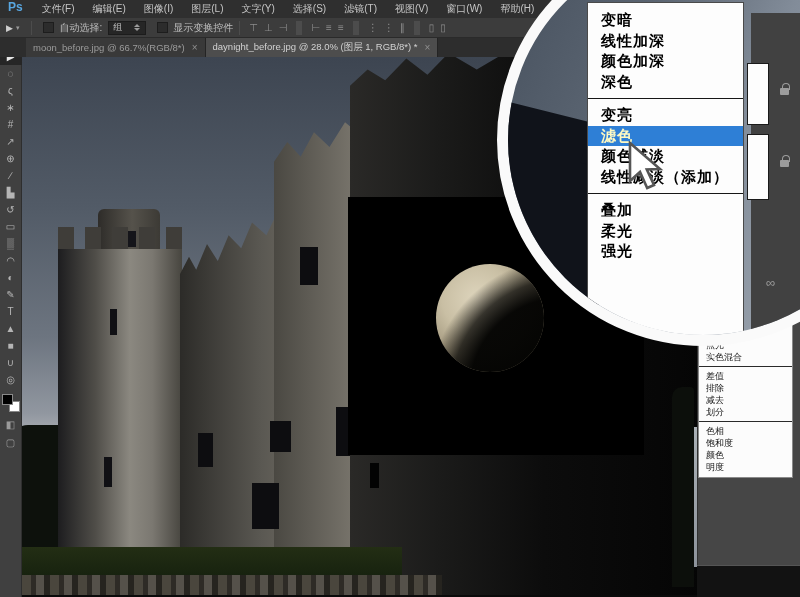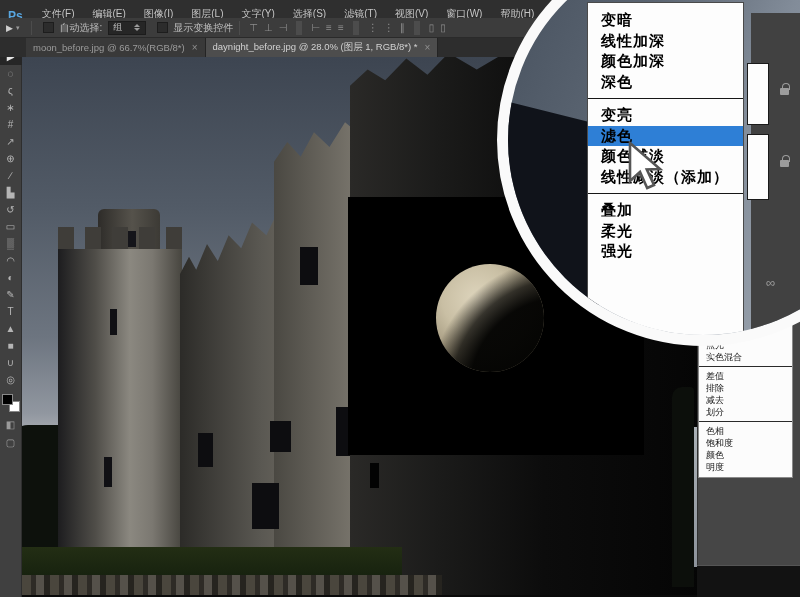--- a/index.html
+++ b/index.html
@@ -4,21 +4,21 @@
 <style>
   * { margin:0; padding:0; box-sizing:border-box; }
   html,body { background:#111; }
   #app {
     position:relative; width:800px; height:597px; overflow:hidden;
     background:#2b2b2b; font-family:"Liberation Sans", sans-serif;
     -webkit-font-smoothing:antialiased;
   }
   
   .menubar { position:absolute; left:0; top:0; width:800px; height:24px;
-    background:#2f2f2f; border-bottom:1px solid #222; display:flex; align-items:flex-end;
+    background:#2f2f2f; border-bottom:1px solid #222; display:flex; align-items:flex-start;
     font-size:10px; color:#c6c6c6; z-index:10; }
   .ps-logo { color:#58a6e0; font-weight:bold; font-size:12px; padding:0 10px 0 8px; }
   .menubar .mitem { padding:0 9px; line-height:18px; cursor:default; }
   
   .optionsbar { position:absolute; left:0; top:18px; width:800px; height:20px;
     background:#3c3c3c; border-bottom:1px solid #2a2a2a; display:flex; align-items:center;
     font-size:10px; color:#bdbdbd; z-index:10; }
   .opt-toolicon { color:#cfcfcf; font-size:9px; padding:0 3px 0 6px; }
   .caret { color:#9a9a9a; font-size:7px; margin-right:6px; }
   .vdiv { width:1px; height:14px; background:#4c4c4c; margin:0 6px; }
@@ -122,21 +122,21 @@
   .m-whitebox { position:absolute; width:22px; background:#fdfdfd; border:1px solid #1a1a1a; }
   .lock { position:absolute; width:9px; height:7px; background:#9c9c9c; border-radius:1px; }
   .lock:before { content:""; position:absolute; left:1.5px; top:-5px; width:6px; height:6px;
     border:1.5px solid #9c9c9c; border-bottom:none; border-radius:4px 4px 0 0; }
   .m-link { position:absolute; color:#9a9a9a; font-size:13px; }
   .m-menu { position:absolute; left:79px; top:57px; width:157px; height:340px;
     background:#fdfdfd; border:1px solid #4a4a4a; border-bottom:none; padding-top:7px;
     font-size:15px; font-weight:600; color:#000; letter-spacing:1px; }
   .m-menu .item { line-height:20.5px; padding-left:13px; white-space:nowrap; }
   .m-menu .sep { border-top:1.5px solid #161616; margin:6px 0; }
-  .m-menu .item.hl { background:#2e7fd6; color:#000000; }
+  .m-menu .item.hl { background:#2e7fd6; color:#fef9c3; }
   .cursor-svg { position:absolute; left:118px; top:196px; z-index:5; }
 </style>
 </head>
 <body>
 
 <div id="app">
 
   <div class="menubar">
     <span class="ps-logo">Ps</span>
     <span class="mitem">文件(F)</span>

